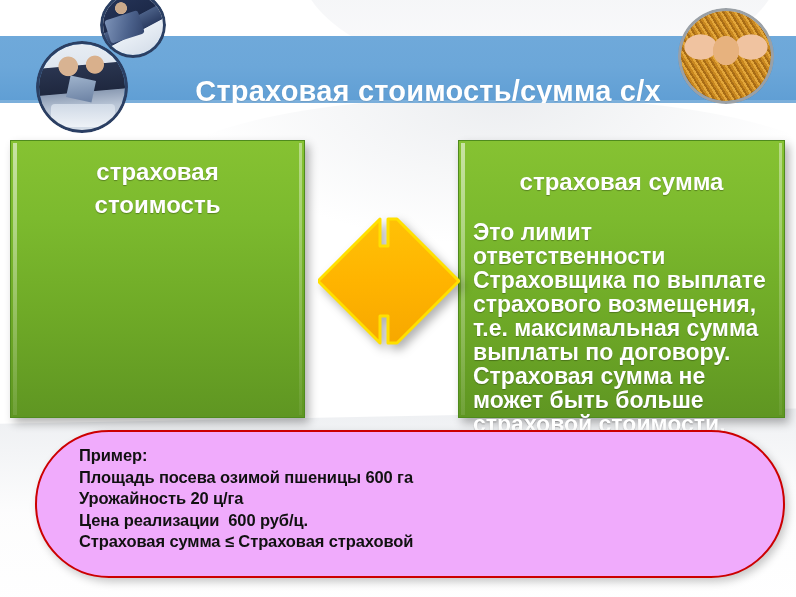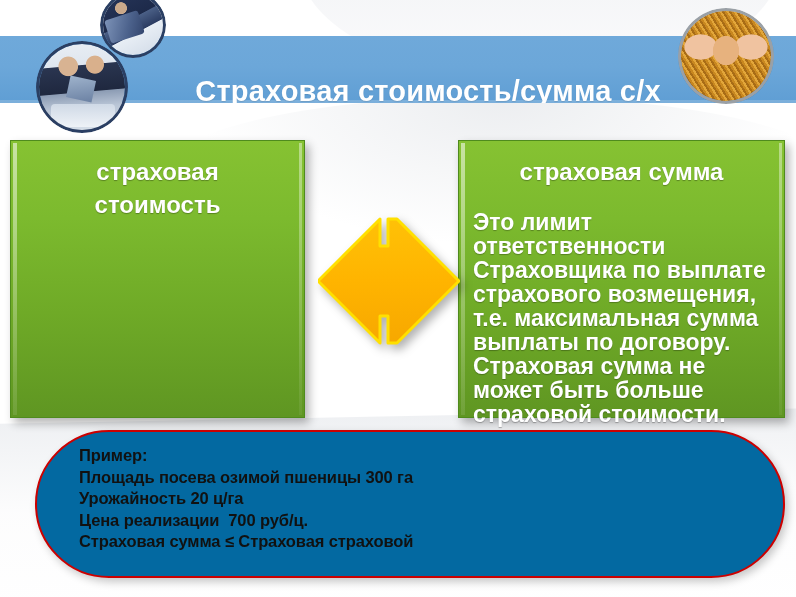--- a/index.html
+++ b/index.html
@@ -179,21 +179,21 @@
   .box-heading {
     position: relative;
     z-index: 2;
     text-align: center;
     font-size: 24px;
     font-weight: bold;
     line-height: 33px;
     text-shadow: 0 1px 1px rgba(0,0,0,.30);
   }
   #box-left .box-heading  { padding: 14px 26px 0 26px; }
-  #box-right .box-heading { padding: 14px 26px 0 26px; }
+  #box-right .box-heading { padding: 24px 26px 0 26px; }
 
   .box-body {
     position: relative;
     z-index: 2;
     font-size: 23px;
     font-weight: bold;
     line-height: 24px;
     text-shadow: 0 1px 1px rgba(0,0,0,.28);
   }
   #box-left .box-body  { padding: 32px 14px 0 14px; }
@@ -211,21 +211,21 @@
   }
   #arrow-double svg { display: block; width: 100%; height: 100%; }
 
   
   #example-panel {
     position: absolute;
     left: 35px;
     top: 430px;
     width: 750px;
     height: 148px;
-    background: #0369a1;
+    background: #f0abfc;
     border: 2px solid #cc0000;
     border-radius: 74px;
     box-sizing: border-box;
     box-shadow: 3px 4px 8px rgba(0,0,0,.22);
     z-index: 5;
   }
   .example-lines {
     padding: 13px 0 0 42px;
     color: #111111;
     font-size: 16.5px;
@@ -306,20 +306,20 @@
           <stop offset="100%" stop-color="#f7a800"></stop>
         </linearGradient>
       </defs>
       <polygon points="0,73 62,11 62,38 70,38 70,11 79,11 141,73 79,135 70,135 70,108 62,108 62,135" fill="url(#argrad)" stroke="#ffe000" stroke-width="3" stroke-linejoin="round"></polygon>
     </svg>
   </div>
 
   <div id="example-panel">
     <div class="example-lines">
       <div class="line">Пример:</div>
-      <div class="line">Площадь посева озимой пшеницы 300 га</div>
+      <div class="line">Площадь посева озимой пшеницы 600 га</div>
       <div class="line">Урожайность 20 ц/га</div>
-      <div class="line">Цена реализации  700 руб/ц.</div>
+      <div class="line">Цена реализации  600 руб/ц.</div>
       <div class="line">Страховая сумма ≤ Страховая страховой</div>
     </div>
   </div>
 
 </div>
 
 </body></html>

